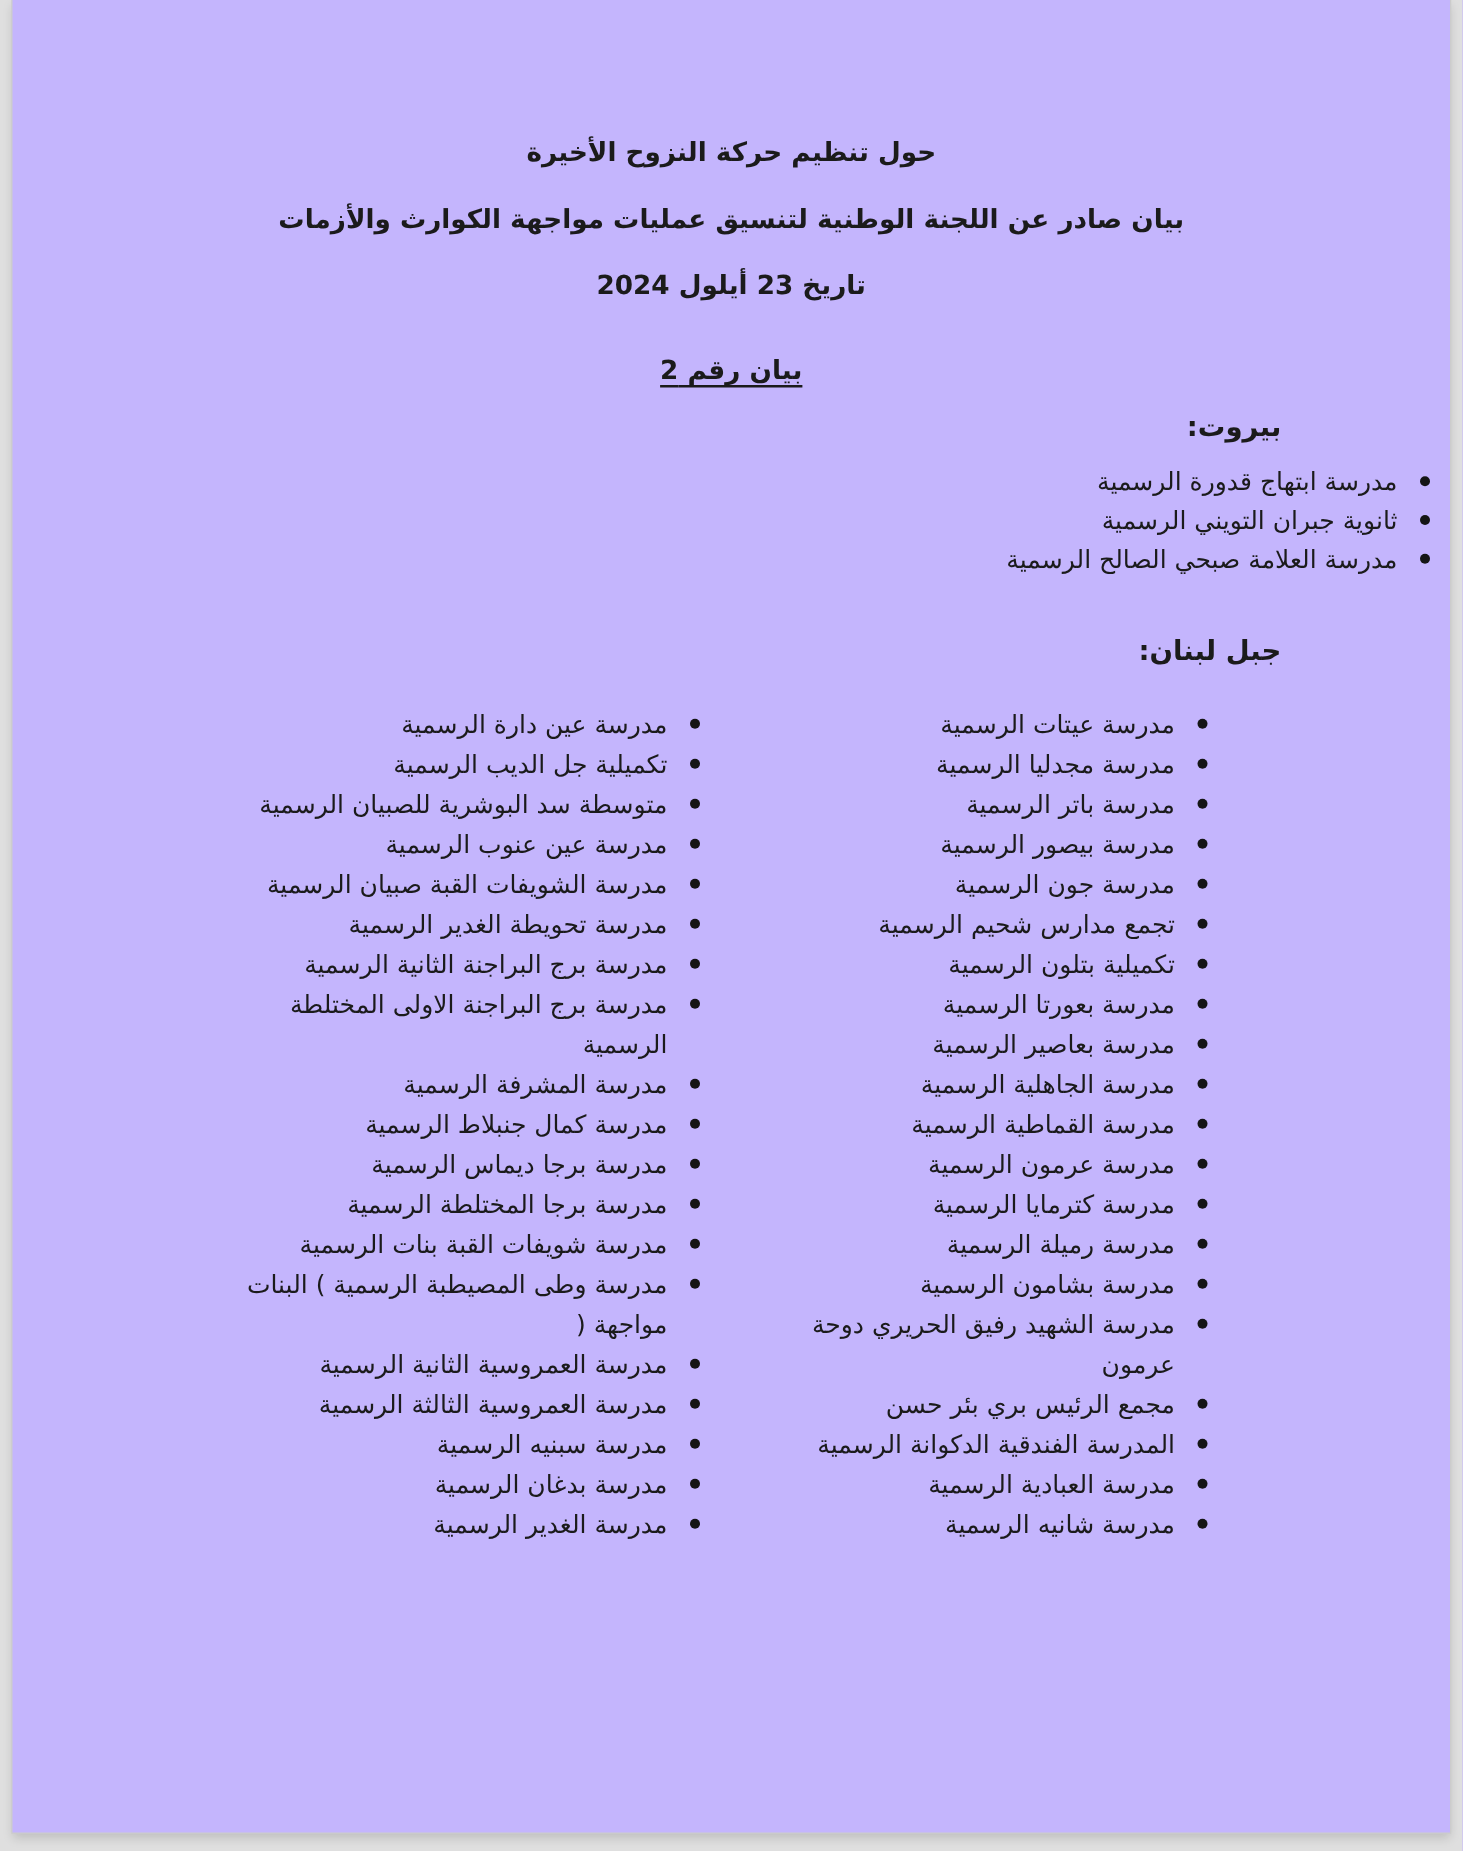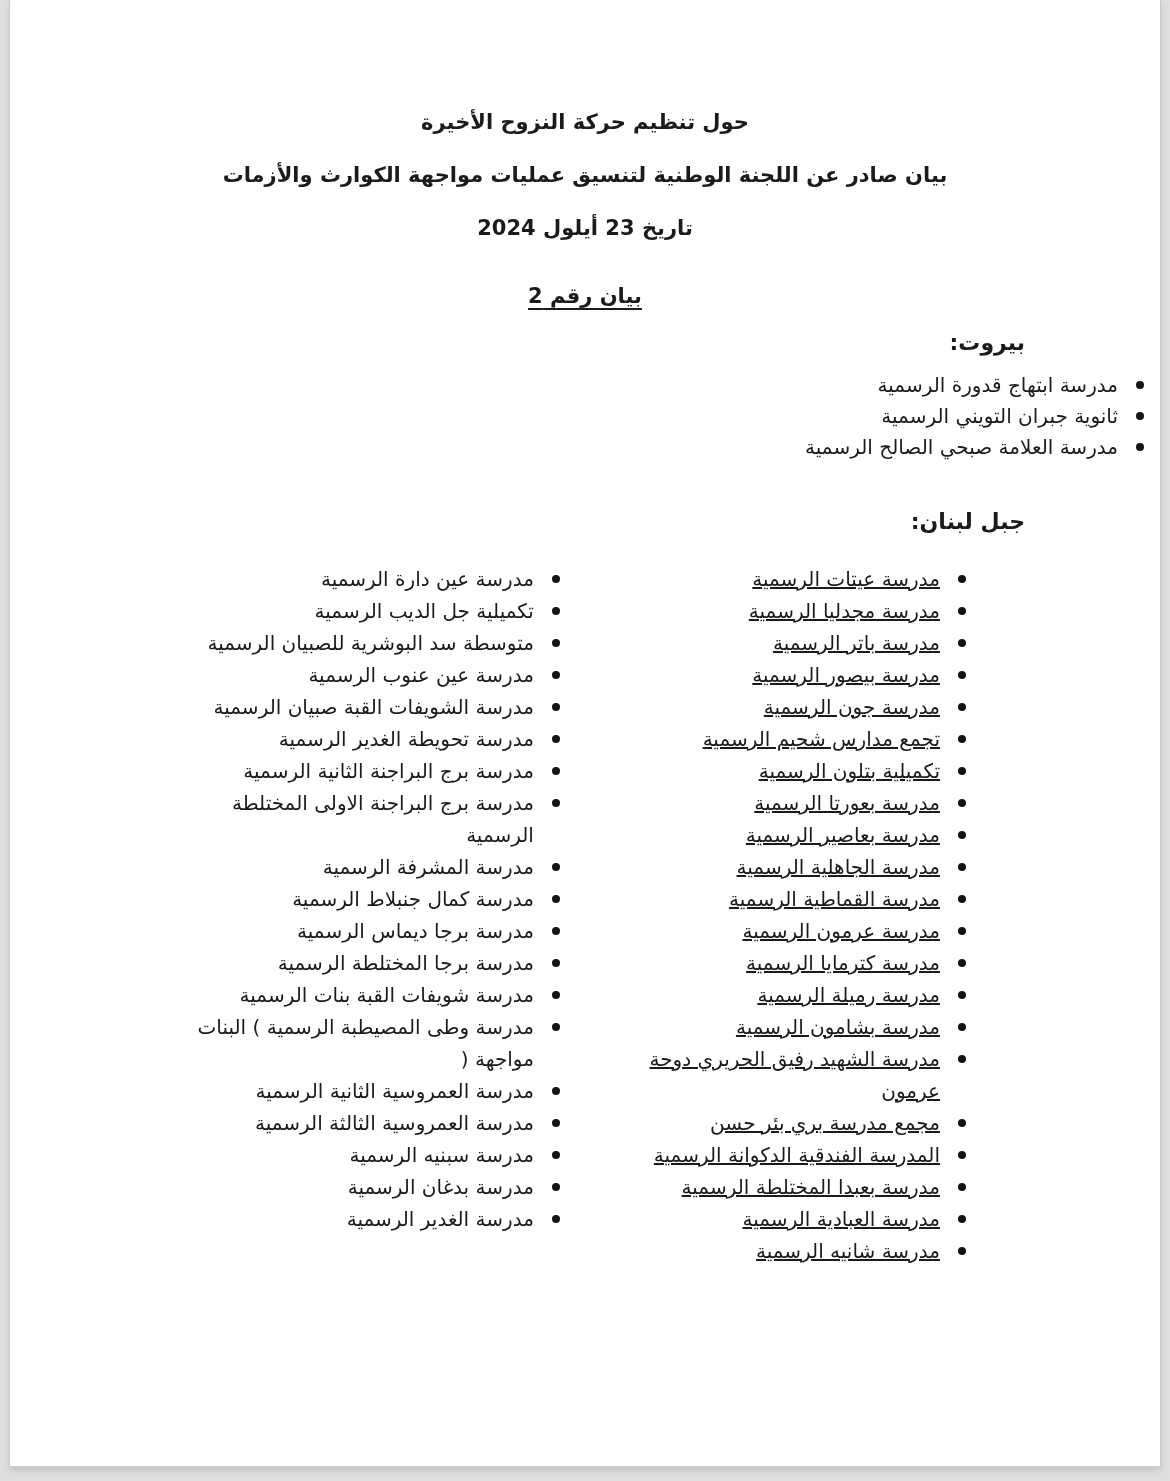--- a/index.html
+++ b/index.html
@@ -13,21 +13,21 @@
     position: relative;
     overflow: hidden;
     font-family: "DejaVu Sans", sans-serif;
   }
   .page {
     position: absolute;
     left: 10px;
     top: 0;
     width: 1150px;
     height: 1466px;
-    background: #ffffff;
+    background: #c4b5fd;
     box-shadow: 0 0 0 1px #cccccc, 0 4px 8px rgba(0,0,0,0.15);
     direction: rtl;
     color: #1b1b1b;
   }
   
   .doc-header {
     padding-top: 106px;
     text-align: center;
   }
   .hline {
@@ -99,21 +99,21 @@
   .beirut-list li::before {
     top: 11px;
   }
   
   .cols {
     display: flex;
     justify-content: space-between;
     margin-top: 14px;
     padding: 0 178px 0 130px;
   }
-  .col-right { width: 385px; text-decoration: underline; }
+  .col-right { width: 385px; }
   .col-left  { width: 415px; }
   
   .col-left li:nth-child(15) .line:nth-child(2) {
     text-align: left;
     padding-left: 52px;
   }
 </style>
 </head>
 <body>
 
@@ -188,27 +188,24 @@
           <span class="line">مدرسة رميلة الرسمية</span>
         </li>
         <li>
           <span class="line">مدرسة بشامون الرسمية</span>
         </li>
         <li>
           <span class="line">مدرسة الشهيد رفيق الحريري دوحة</span>
           <span class="line">عرمون</span>
         </li>
         <li>
-          <span class="line">مجمع مدرسة بري بئر حسن</span>
+          <span class="line">مجمع الرئيس بري بئر حسن</span>
         </li>
         <li>
           <span class="line">المدرسة الفندقية الدكوانة الرسمية</span>
-        </li>
-        <li>
-          <span class="line">مدرسة بعبدا المختلطة الرسمية</span>
         </li>
         <li>
           <span class="line">مدرسة العبادية الرسمية</span>
         </li>
         <li>
           <span class="line">مدرسة شانيه الرسمية</span>
         </li>
       </ul>
     <ul class="school-list col col-left">
         <li>

